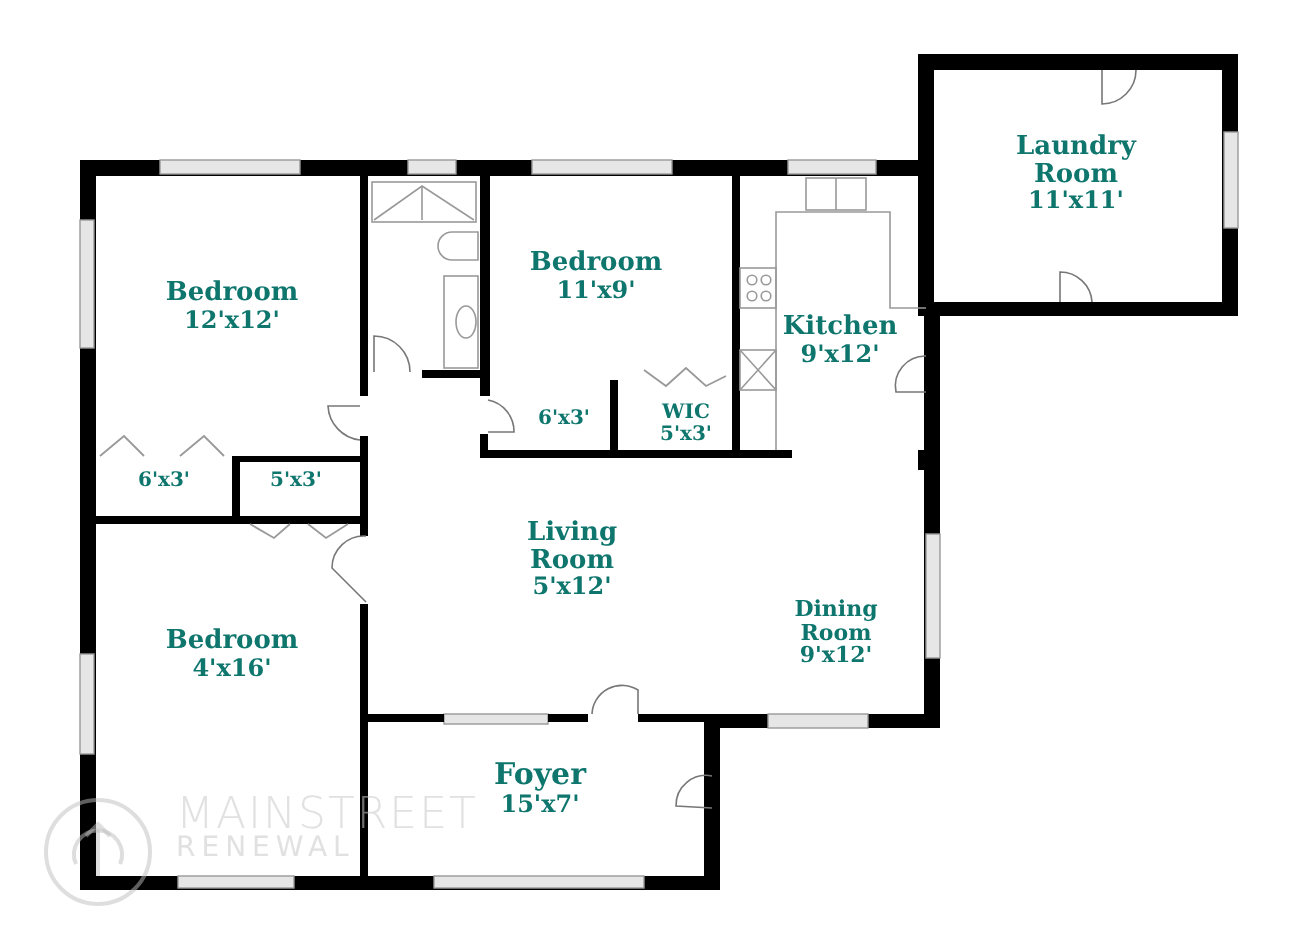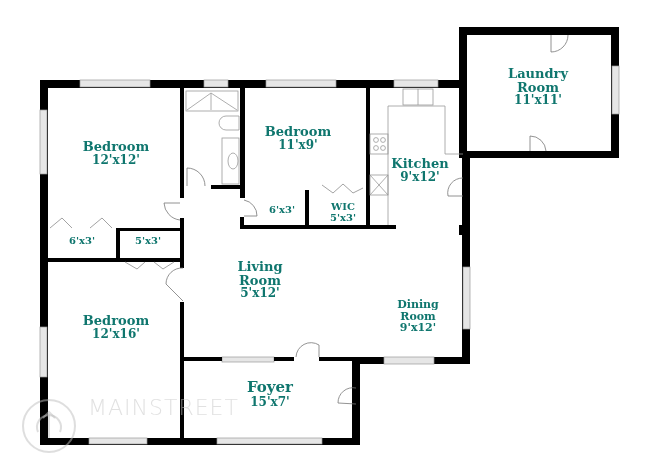--- a/index.html
+++ b/index.html
@@ -136,33 +136,33 @@
 </div>
 <div class="lbl" style="left:420px; top:157px;">
   <span class="name">Kitchen</span>
   <span class="dim">9'x12'</span>
 </div>
 <div class="lbl" style="left:538px; top:67px;">
   <span class="name">Laundry</span>
   <span class="name">Room</span>
   <span class="dim">11'x11'</span>
 </div>
-<div class="lbl" style="left:260px; top:260px;">
+<div class="lbl" style="left:286px; top:260px;">
   <span class="name">Living</span>
   <span class="name">Room</span>
   <span class="dim">5'x12'</span>
 </div>
 <div class="lbl small" style="left:418px; top:263px;margin-top:36px;">
   <span class="name" style="font-size:11px">Dining</span>
   <span class="name" style="font-size:11px">Room</span>
   <span class="dim" style="font-size:11px">9'x12'</span>
 </div>
 <div class="lbl" style="left:116px; top:314px;">
   <span class="name">Bedroom</span>
-  <span class="dim">12'x16'</span>
+  <span class="dim">4'x16'</span>
 </div>
 <div class="lbl" style="left:270px; top:380px;">
   <span class="name" style="font-size:15px">Foyer</span>
   <span class="dim">15'x7'</span>
 </div>
 
 <div class="lbl small" style="left:82px; top:236px;">
   <span class="dim">6'x3'</span>
 </div>
 <div class="lbl small" style="left:148px; top:236px;">
@@ -171,13 +171,14 @@
 <div class="lbl small" style="left:282px; top:205px;">
   <span class="dim">6'x3'</span>
 </div>
 <div class="lbl small" style="left:343px; top:202px;">
   <span class="name">WIC</span>
   <span class="dim">5'x3'</span>
 </div>
 
 <div class="wm">
   <span class="l1">MAINSTREET</span>
+  <span class="l2">RENEWAL</span>
 </div>
 
 </body></html>

